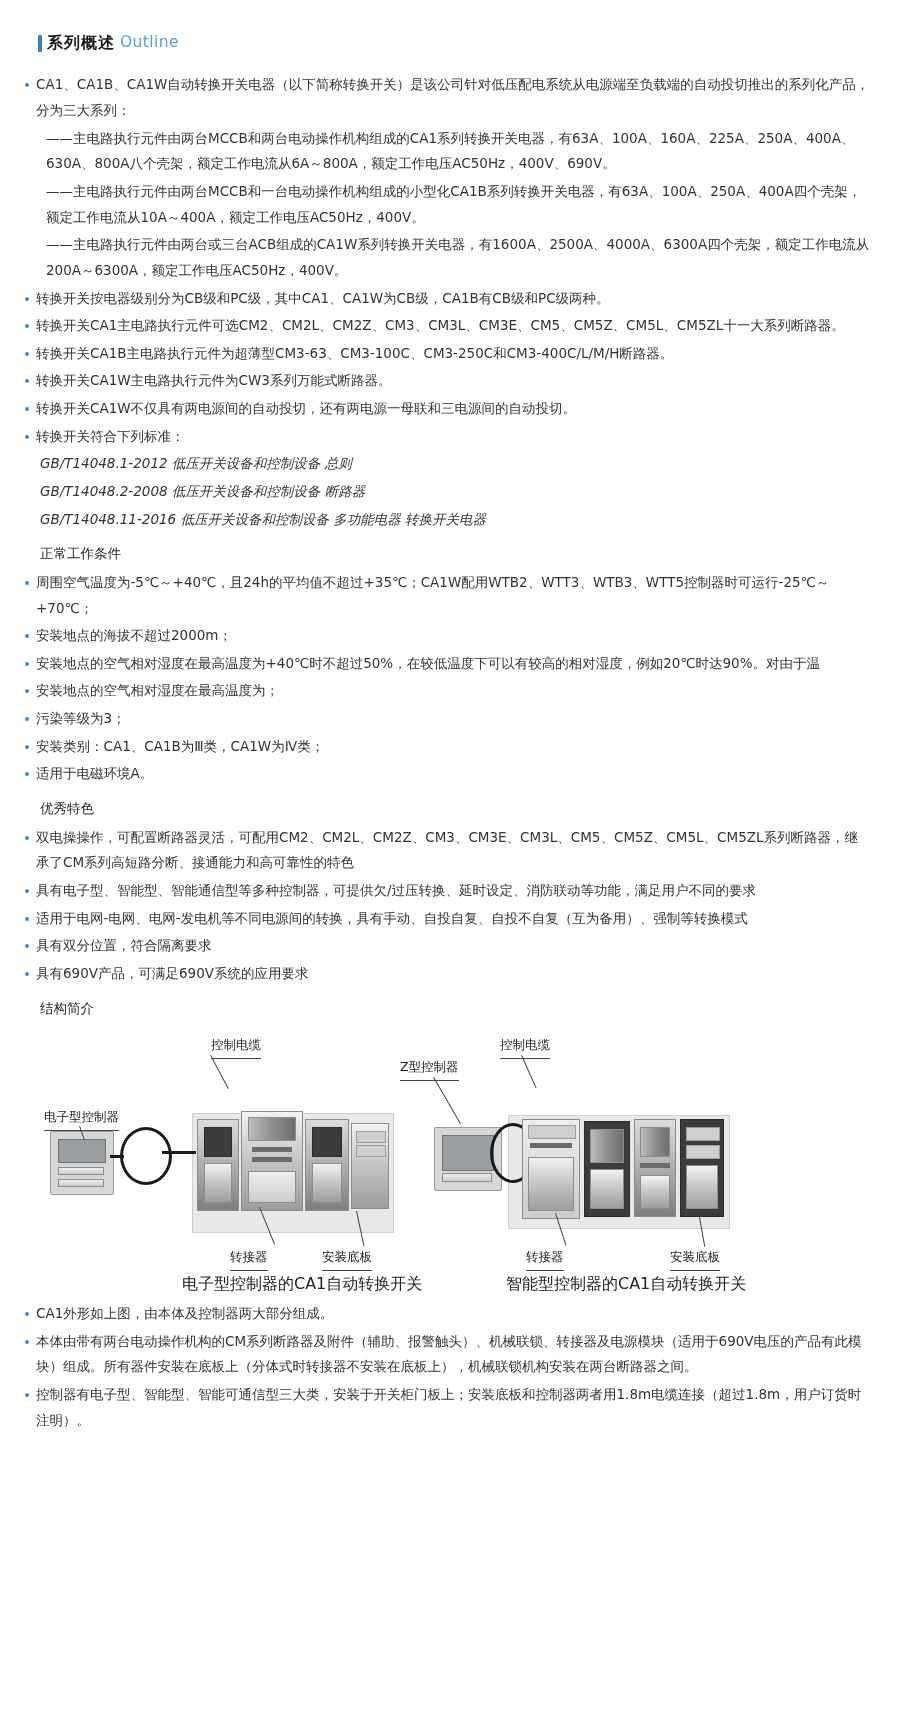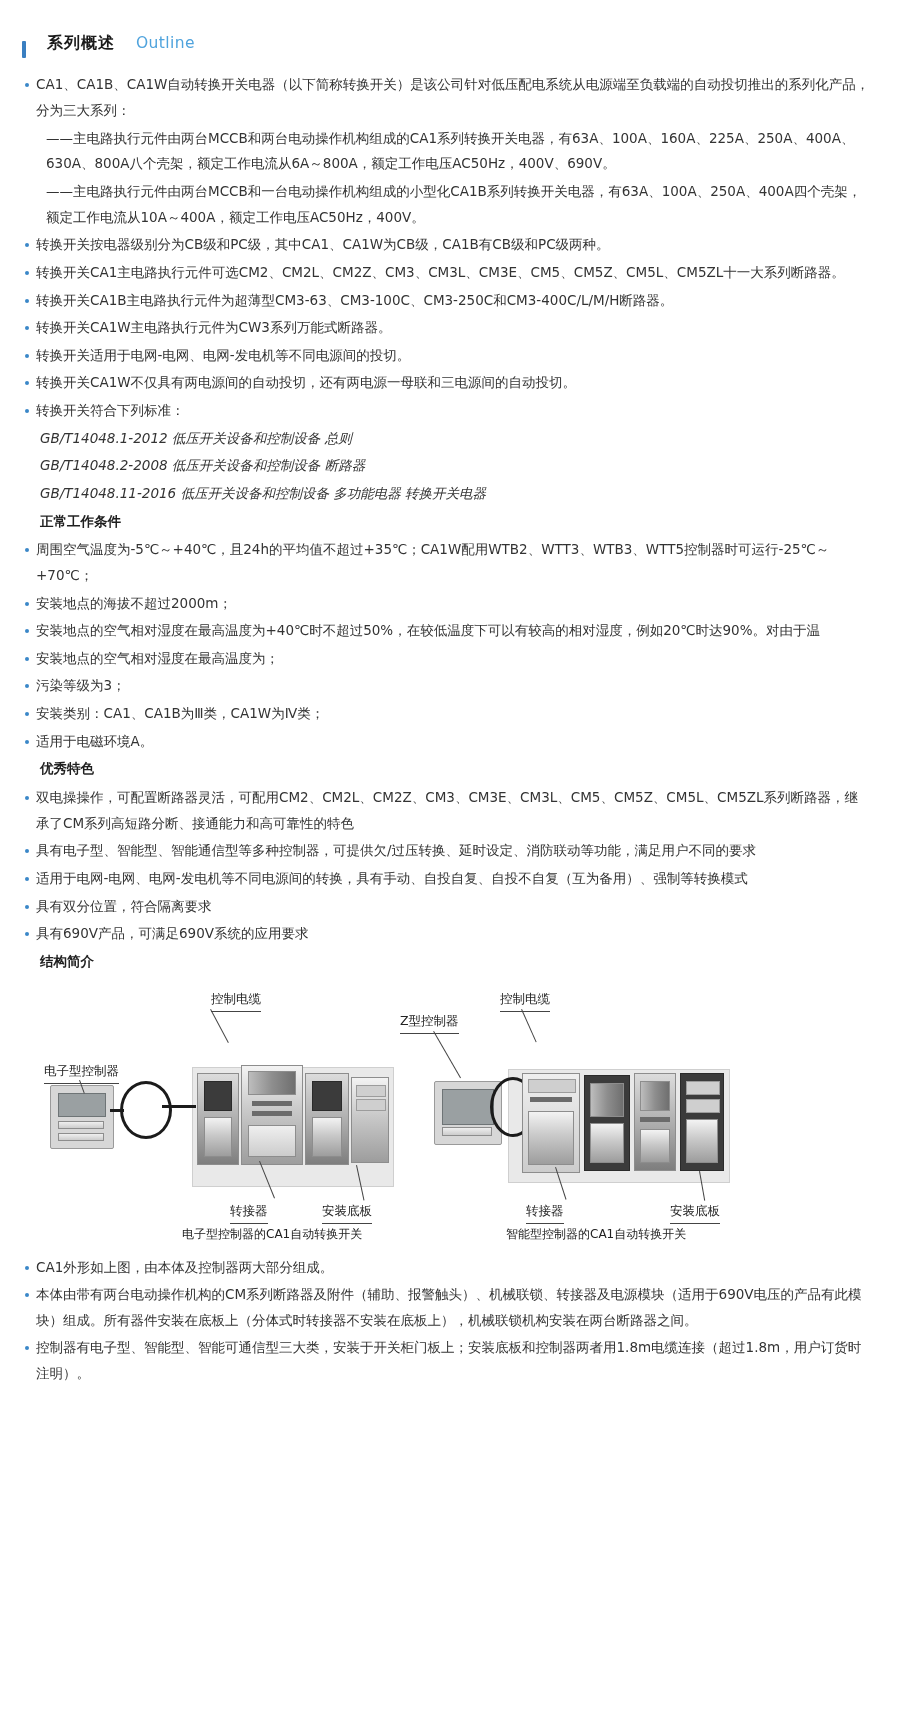--- a/index.html
+++ b/index.html
@@ -18,23 +18,23 @@
   }
   .page {
     width: 900px;
     box-sizing: border-box;
     padding: 26px 30px 40px 22px;
   }
 
   
   .doc-header {
     display: flex;
-    align-items: flex-end;
-    gap: 21px;
-    margin: 2px 0 14px 0;
+    align-items: center;
+    gap: 5px;
+    margin: 2px 0 14px 16px;
   }
   .header-bar {
     width: 4px;
     height: 17px;
     background: #3a7fc1;
     border-radius: 1px;
     flex: 0 0 auto;
   }
   .header-cn {
     font-size: 16px;
@@ -71,23 +71,23 @@
     color: #333;
     font-style: italic;
   }
   .dash-item {
     padding-left: 24px;
     margin: 0 0 2px 0;
     color: #333;
   }
   .sub-head {
     padding-left: 18px;
-    font-weight: bold;
+    font-weight: normal;
     color: #1f1f1f;
-    margin: 2px 0 3px 0;
+    margin: 9px 0 3px 0;
   }
 
   
   .figure-wrap {
     margin: 10px 0 6px 0;
     position: relative;
     width: 840px;
     height: 248px;
   }
   .fig-inner {
@@ -106,21 +106,21 @@
     padding-bottom: 1px;
   }
   .lead {
     position: absolute;
     background: #444;
     height: 1px;
     transform-origin: 0 0;
   }
   .caption {
     position: absolute;
-    font-size: 12px;
+    font-size: 16px;
     color: #222;
     white-space: nowrap;
   }
 
   
   .panel {
     position: absolute;
     background: #e9e9e9;
     border: 1px solid #cfcfcf;
   }
@@ -172,25 +172,25 @@
   <div class="doc-header">
     <span class="header-bar"></span>
     <span class="header-cn">系列概述</span>
     <span class="header-en">Outline</span>
   </div>
 
   <div>
     <p class="bullet-item">CA1、CA1B、CA1W自动转换开关电器（以下简称转换开关）是该公司针对低压配电系统从电源端至负载端的自动投切推出的系列化产品，分为三大系列：</p>
     <p class="dash-item">——主电路执行元件由两台MCCB和两台电动操作机构组成的CA1系列转换开关电器，有63A、100A、160A、225A、250A、400A、630A、800A八个壳架，额定工作电流从6A～800A，额定工作电压AC50Hz，400V、690V。</p>
     <p class="dash-item">——主电路执行元件由两台MCCB和一台电动操作机构组成的小型化CA1B系列转换开关电器，有63A、100A、250A、400A四个壳架，额定工作电流从10A～400A，额定工作电压AC50Hz，400V。</p>
+    <p class="dash-item">——主电路执行元件由两台或三台ACB组成的CA1W系列转换开关电器，有1600A、2500A、4000A、6300A四个壳架，额定工作电流从200A～6300A，额定工作电压AC50Hz，400V。</p>
     <p class="bullet-item">转换开关按电器级别分为CB级和PC级，其中CA1、CA1W为CB级，CA1B有CB级和PC级两种。</p>
     <p class="bullet-item">转换开关CA1主电路执行元件可选CM2、CM2L、CM2Z、CM3、CM3L、CM3E、CM5、CM5Z、CM5L、CM5ZL十一大系列断路器。</p>
     <p class="bullet-item">转换开关CA1B主电路执行元件为超薄型CM3-63、CM3-100C、CM3-250C和CM3-400C/L/M/H断路器。</p>
     <p class="bullet-item">转换开关CA1W主电路执行元件为CW3系列万能式断路器。</p>
-    <p class="bullet-item">转换开关适用于电网-电网、电网-发电机等不同电源间的投切。</p>
     <p class="bullet-item">转换开关CA1W不仅具有两电源间的自动投切，还有两电源一母联和三电源间的自动投切。</p>
     <p class="bullet-item">转换开关符合下列标准：</p>
     <p class="plain-item">GB/T14048.1-2012 低压开关设备和控制设备 总则</p>
     <p class="plain-item">GB/T14048.2-2008 低压开关设备和控制设备 断路器</p>
     <p class="plain-item">GB/T14048.11-2016 低压开关设备和控制设备 多功能电器 转换开关电器</p>
   </div>
 
   <div>
     <p class="sub-head">正常工作条件</p>
     <p class="bullet-item">周围空气温度为-5℃～+40℃，且24h的平均值不超过+35℃；CA1W配用WTB2、WTT3、WTB3、WTT5控制器时可运行-25℃～+70℃；</p>

